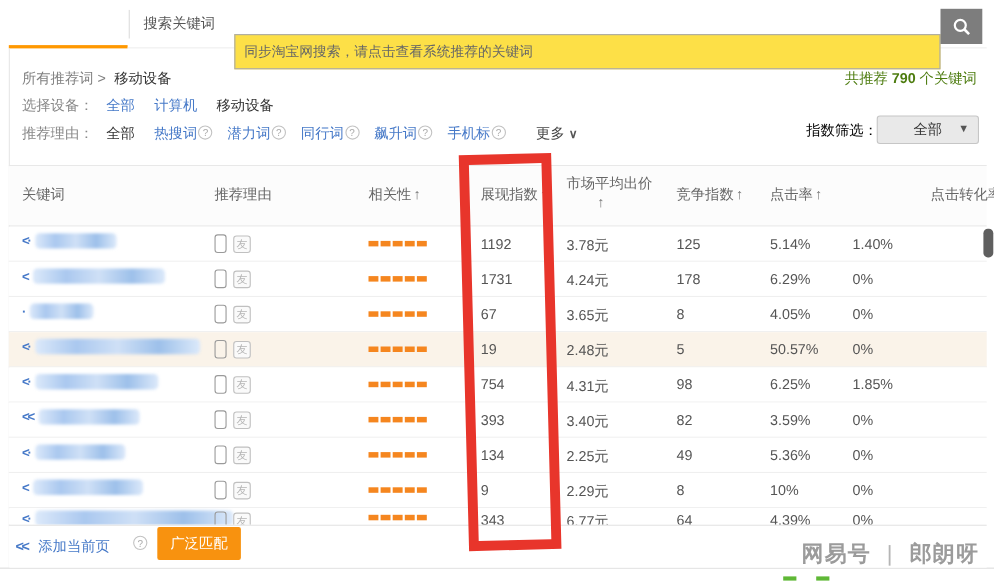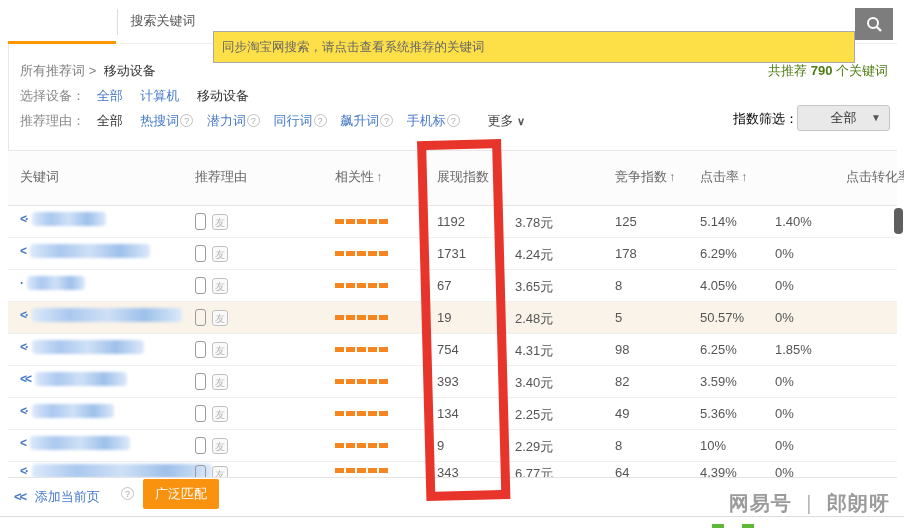--- a/index.html
+++ b/index.html
@@ -159,20 +159,21 @@
     <span>全部</span>
     <span class="dd-caret">▼</span>
   </div>
 
   <div class="tbl-top"></div>
   <div class="thead">
     <span class="th" style="left:12px;">关键词</span>
     <span class="th" style="left:187px;">推荐理由</span>
     <span class="th" style="left:327px;"><span>相关性</span><span class="arrow">↑</span></span>
     <span class="th" style="left:429px;"><span>展现指数</span><span class="arrow">↑</span></span>
+    <span class="th th-wrap" style="left:507px;"><span>市场平均出价</span><span class="arrow">↑</span></span>
     <span class="th" style="left:607px;"><span>竞争指数</span><span class="arrow">↑</span></span>
     <span class="th" style="left:692px;"><span>点击率</span><span class="arrow">↑</span></span>
     <span class="th" style="left:790px;margin-left:48px;"><span>点击转化率</span><span class="arrow">↑</span></span>
   </div>
   <div class="thead-border"></div>
 
   <div class="trow" style="top:206px;">
     <span class="cell c-kw">
         <span class="kw-marker">&lt;·</span>
         <span class="kw-blob" style="width:74px"></span>

